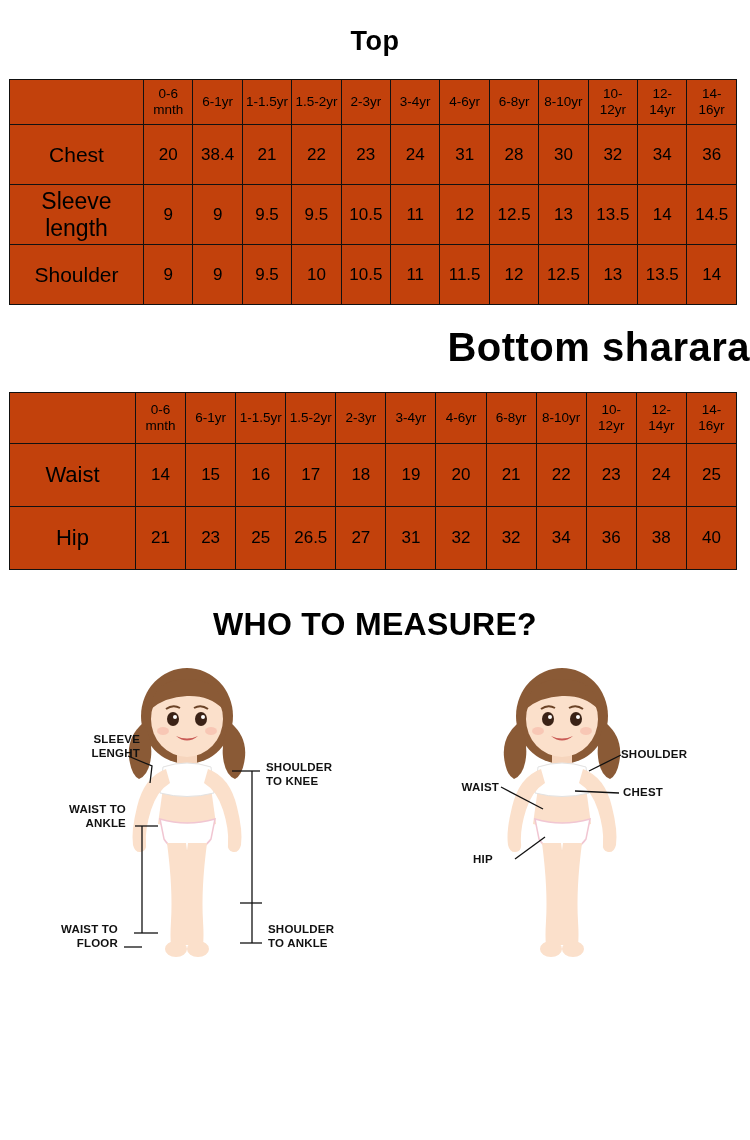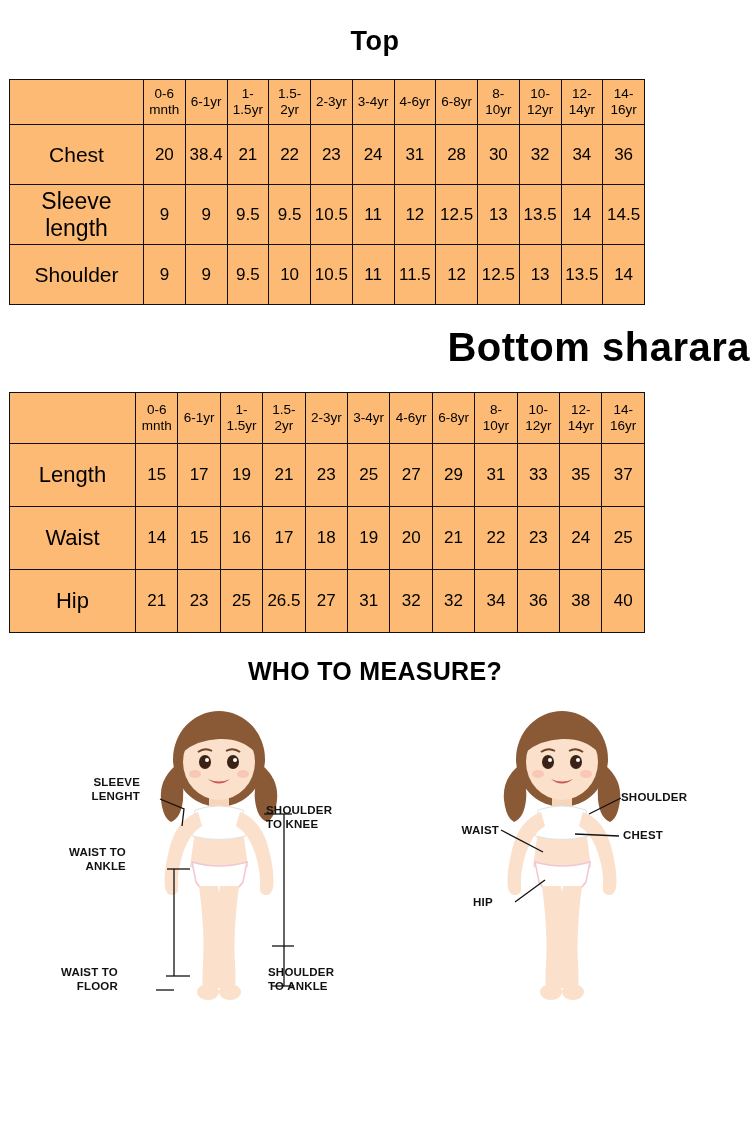--- a/index.html
+++ b/index.html
@@ -28,22 +28,22 @@
   }
   #top-title { margin-top: 26px; }
   #bottom-title { margin-top: 20px; font-size: 40px; text-align: right; }
   .table-wrap {
     margin: 0 auto;
     width: 732px;
   }
   table {
     border-collapse: collapse;
     table-layout: fixed;
-    width: 636px;
-    background: #fdba74;
+    width: 728px;
+    background: #c2410c;
   }
   table td, table th {
     border: 1px solid #111;
     text-align: center;
     vertical-align: middle;
     font-weight: normal;
     padding: 0;
   }
   
   #top-table { margin-top: 22px; }
@@ -78,38 +78,38 @@
   }
   #bottom-table td.val {
     font-size: 17px;
     height: 62px;
   }
   #bottom-table tr.headrow td { height: 42px; }
   #bottom-table col.c0 { width: 126px; }
 
   .who-title {
     text-align: center;
-    font-size: 25px;
+    font-size: 32px;
     font-weight: bold;
-    margin-top: 24px;
+    margin-top: 36px;
     letter-spacing: 0.3px;
   }
   .figures {
     position: relative;
     width: 750px;
     height: 310px;
     margin-top: 8px;
   }
   .fig {
     position: absolute;
     top: 0;
     width: 375px;
     height: 310px;
   }
-  .fig.left { left: 0; padding-left: 32px; }
+  .fig.left { left: 0; }
   .fig.right { left: 375px; }
   .lbl {
     position: absolute;
     font-size: 11.5px;
     font-weight: bold;
     line-height: 1.2;
     letter-spacing: 0.2px;
     color: #111;
     white-space: pre-line;
   }
@@ -238,35 +238,20 @@
           <td class="colhead">2-3yr</td>
           <td class="colhead">3-4yr</td>
           <td class="colhead">4-6yr</td>
           <td class="colhead">6-8yr</td>
           <td class="colhead">8-10yr</td>
           <td class="colhead">10-12yr</td>
           <td class="colhead">12-14yr</td>
           <td class="colhead">14-16yr</td>
         </tr>
 
-        <tr>
-          <td class="rowhead">Length</td>
-          <td class="val">15</td>
-          <td class="val">17</td>
-          <td class="val">19</td>
-          <td class="val">21</td>
-          <td class="val">23</td>
-          <td class="val">25</td>
-          <td class="val">27</td>
-          <td class="val">29</td>
-          <td class="val">31</td>
-          <td class="val">33</td>
-          <td class="val">35</td>
-          <td class="val">37</td>
-        </tr>
 
         <tr>
           <td class="rowhead">Waist</td>
           <td class="val">14</td>
           <td class="val">15</td>
           <td class="val">16</td>
           <td class="val">17</td>
           <td class="val">18</td>
           <td class="val">19</td>
           <td class="val">20</td>

